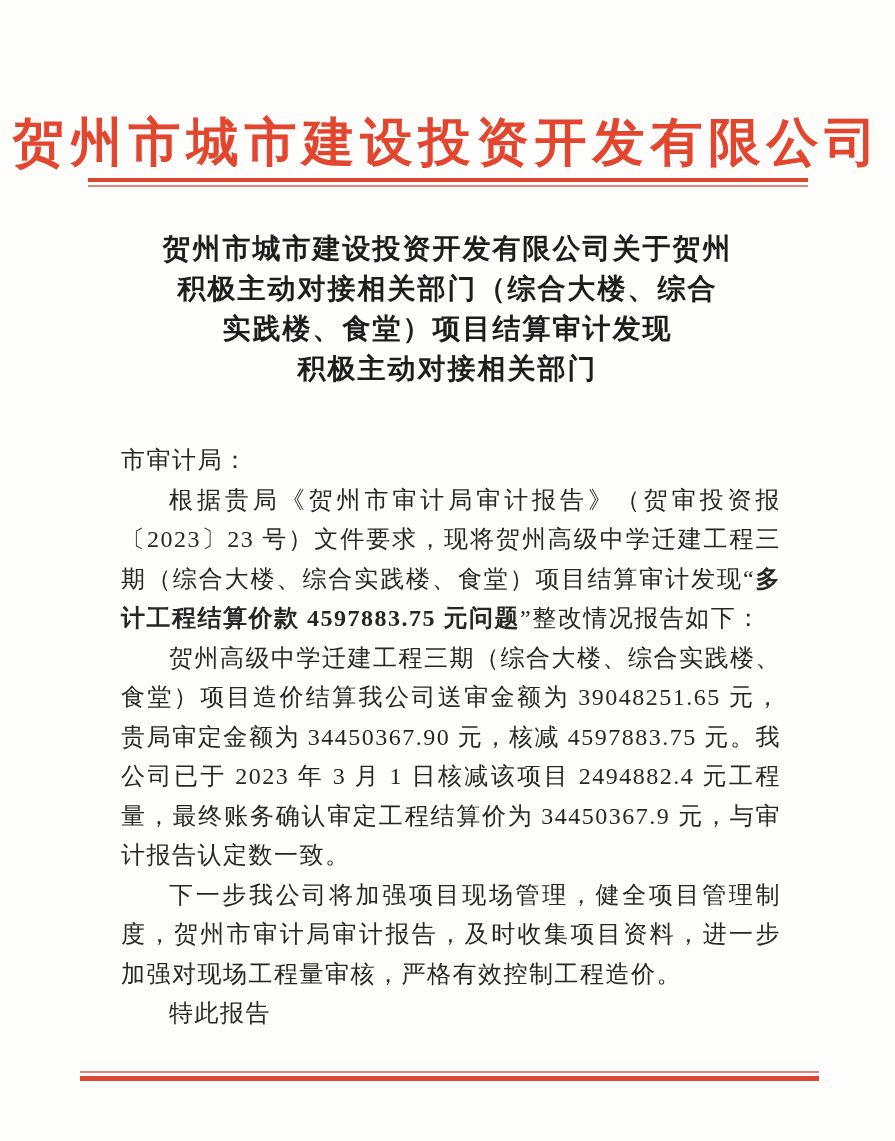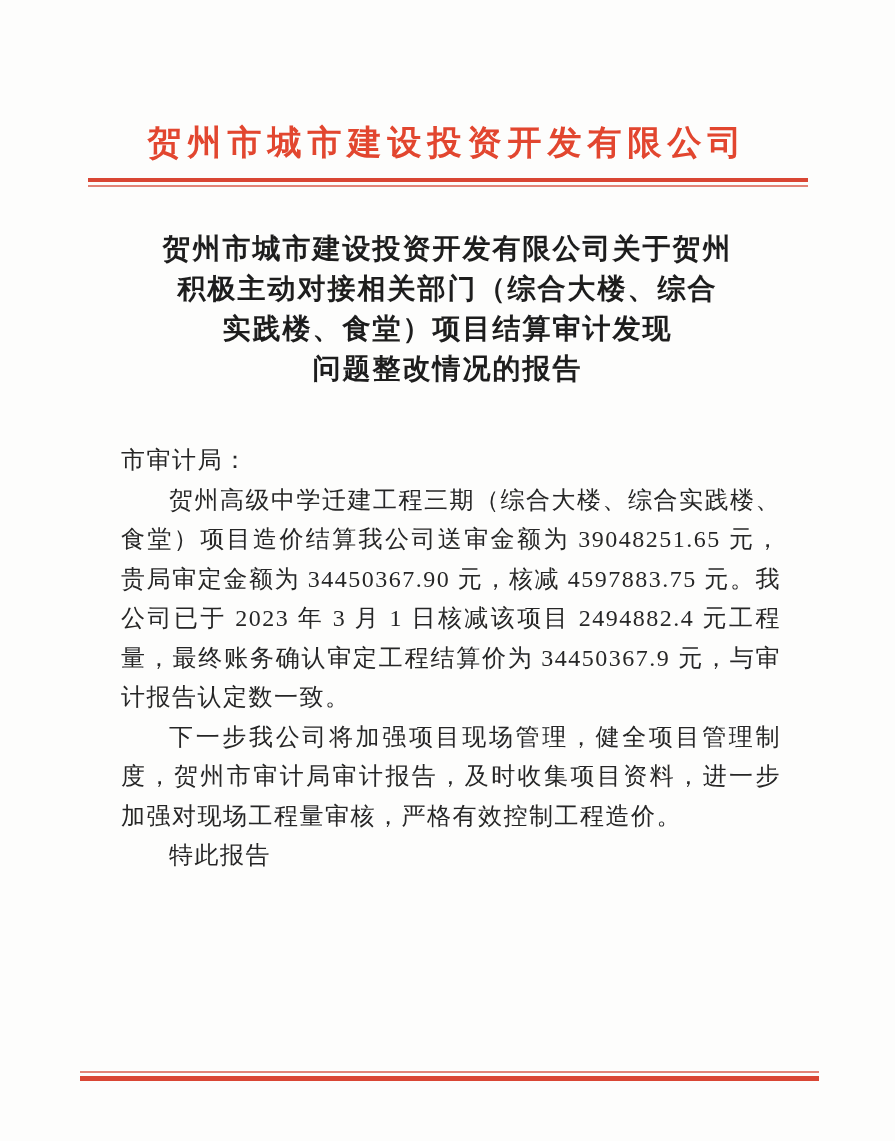--- a/index.html
+++ b/index.html
@@ -17,21 +17,21 @@
     color: #242424;
   }
 
   
   .letterhead {
     position: absolute;
     top: 116px;
     left: 0;
     width: 100%;
     text-align: center;
-    font-size: 34px;
+    font-size: 52px;
     line-height: 54px;
     font-weight: 700;
     letter-spacing: 6px;
     color: #e2462f;
     white-space: nowrap;
   }
 
   
   .hrule { position: absolute; }
   .header-rule { top: 178px; left: 88px; width: 720px; }
@@ -82,26 +82,27 @@
 
   <div class="hrule header-rule">
     <div class="rule-thick"></div>
     <div class="rule-thin"></div>
   </div>
 
   <div class="doc-title">
     <div class="title-line">贺州市城市建设投资开发有限公司关于贺州</div>
     <div class="title-line">积极主动对接相关部门（综合大楼、综合</div>
     <div class="title-line">实践楼、食堂）项目结算审计发现</div>
-    <div class="title-line">问题整改情况的报告</div>
+    <div class="title-line">积极主动对接相关部门</div>
   </div>
 
   <div class="doc-body">
     <p class="salutation">市审计局：</p>
 
+    <p class="para"><span>根据贵局《贺州市审计局审计报告》（贺审投资报〔2023〕23 号）文件要求，现将贺州高级中学迁建工程三期（综合大楼、综合实践楼、食堂）项目结算审计发现“</span><span class="bold-run">多计工程结算价款 4597883.75 元问题</span><span>”整改情况报告如下：</span></p>
 
     <p class="para">贺州高级中学迁建工程三期（综合大楼、综合实践楼、食堂）项目造价结算我公司送审金额为 39048251.65 元，贵局审定金额为 34450367.90 元，核减 4597883.75 元。我公司已于 2023 年 3 月 1 日核减该项目 2494882.4 元工程量，最终账务确认审定工程结算价为 34450367.9 元，与审计报告认定数一致。</p>
 
     <p class="para">下一步我公司将加强项目现场管理，健全项目管理制度，贺州市审计局审计报告，及时收集项目资料，进一步加强对现场工程量审核，严格有效控制工程造价。</p>
 
     <p class="para">特此报告</p>
   </div>
 
   <div class="hrule footer-rule">
     <div class="rule-thin"></div>

